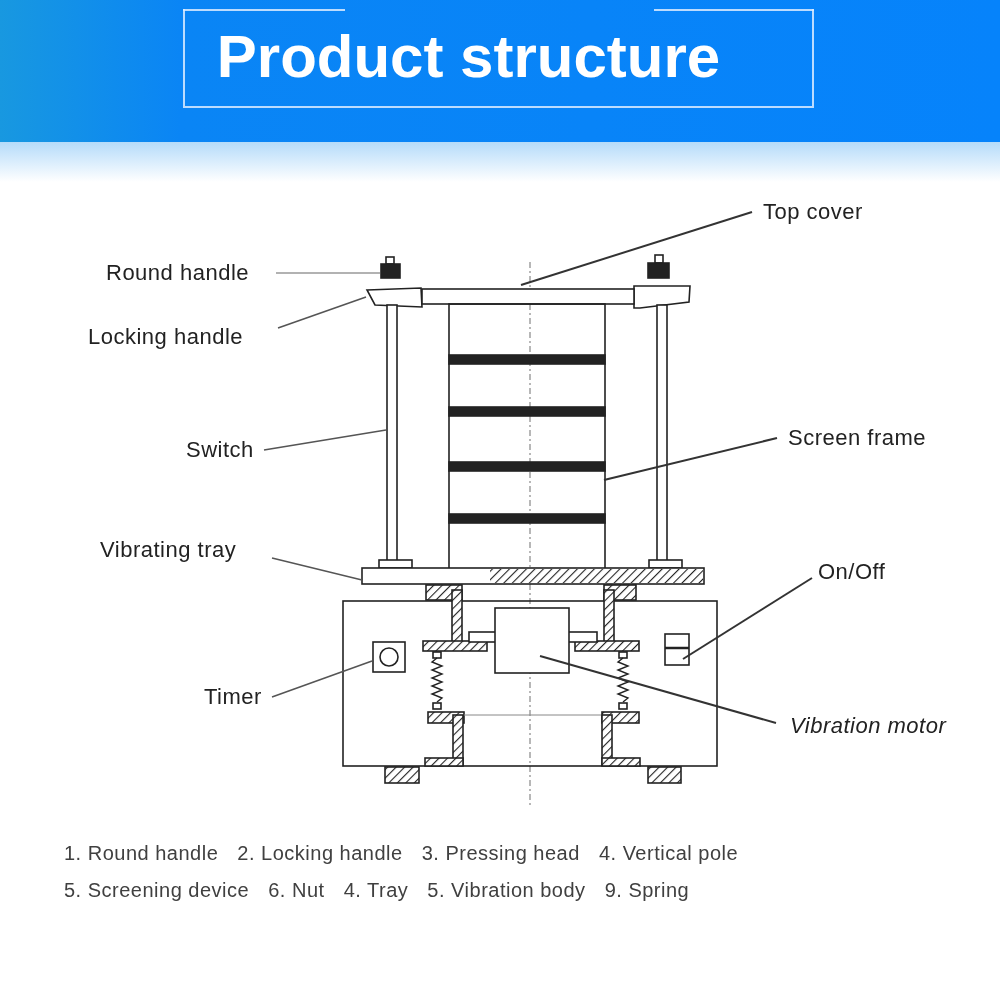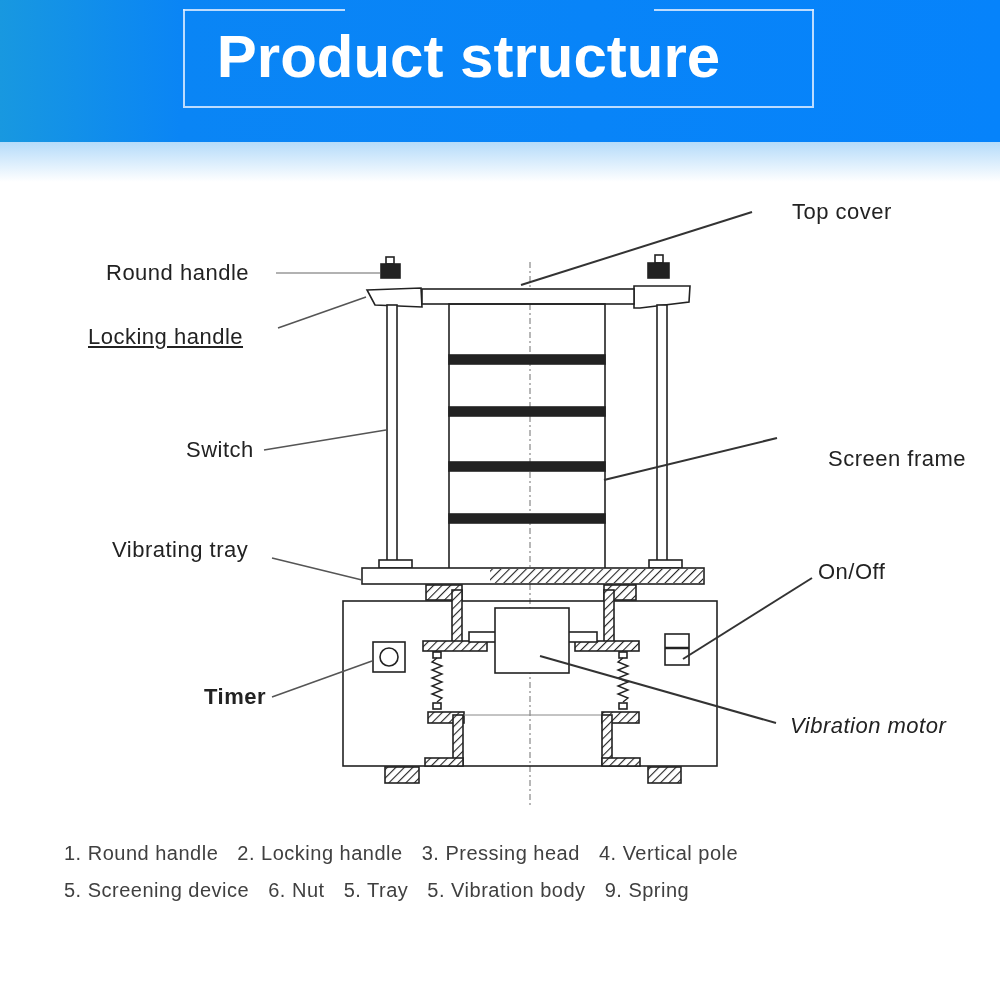--- a/index.html
+++ b/index.html
@@ -108,37 +108,37 @@
       <line x1="264" y1="450" x2="386" y2="430" stroke="#555" stroke-width="1.6"></line>
       <line x1="777" y1="438" x2="604" y2="480"></line>
       <line x1="272" y1="558" x2="362" y2="580" stroke="#555" stroke-width="1.6"></line>
       <line x1="812" y1="578" x2="683" y2="659"></line>
       <line x1="272" y1="697" x2="372" y2="661" stroke="#555" stroke-width="1.6"></line>
       <path d="M540,656 Q660,690 776,723" fill="none"></path>
     </g>
   </g>
 </svg>
 
-<div class="label" style="left:763px;top:199px;margin-left:29px;">Top cover</div>
+<div class="label" style="left:763px;top:199px;">Top cover</div>
 <div class="label" style="left:106px;top:260px;">Round handle</div>
-<div class="label" style="left:88px;top:324px;text-decoration:underline;">Locking handle</div>
+<div class="label" style="left:88px;top:324px;">Locking handle</div>
 <div class="label" style="left:186px;top:437px;">Switch</div>
-<div class="label" style="left:828px;top:425px;margin-top:21px;">Screen frame</div>
-<div class="label" style="left:112px;top:537px;text-align:right;">Vibrating tray</div>
+<div class="label" style="left:788px;top:425px;">Screen frame</div>
+<div class="label" style="left:100px;top:537px;text-align:right;">Vibrating tray</div>
 <div class="label" style="left:818px;top:559px;text-align:center;">On/Off</div>
-<div class="label" style="left:204px;top:684px;font-weight:bold;">Timer</div>
+<div class="label" style="left:204px;top:684px;">Timer</div>
 <div class="label" style="left:790px;top:713px;font-style:italic;">Vibration motor</div>
 
 <div class="legend">
   <div class="legend-line">
     <span class="legend-item">1. Round handle</span>
     <span class="legend-item">2. Locking handle</span>
     <span class="legend-item">3. Pressing head</span>
     <span class="legend-item">4. Vertical pole</span>
   </div>
   <div class="legend-line">
     <span class="legend-item">5. Screening device</span>
     <span class="legend-item">6. Nut</span>
-    <span class="legend-item">5. Tray</span>
+    <span class="legend-item">4. Tray</span>
     <span class="legend-item">5. Vibration body</span>
     <span class="legend-item">9. Spring</span>
   </div>
 </div>
 
 </body></html>

